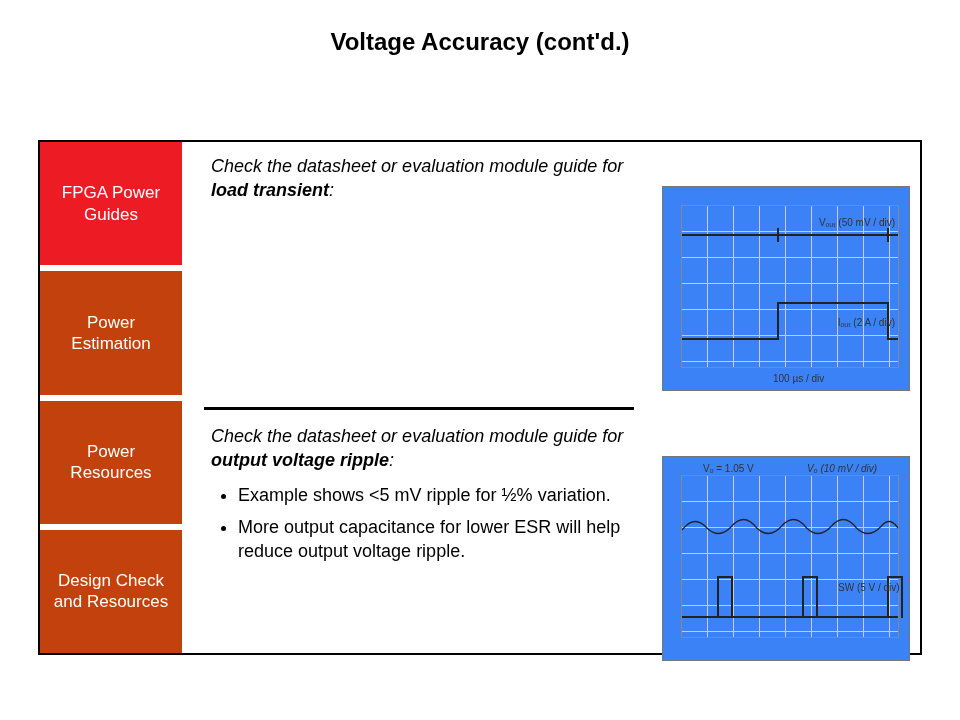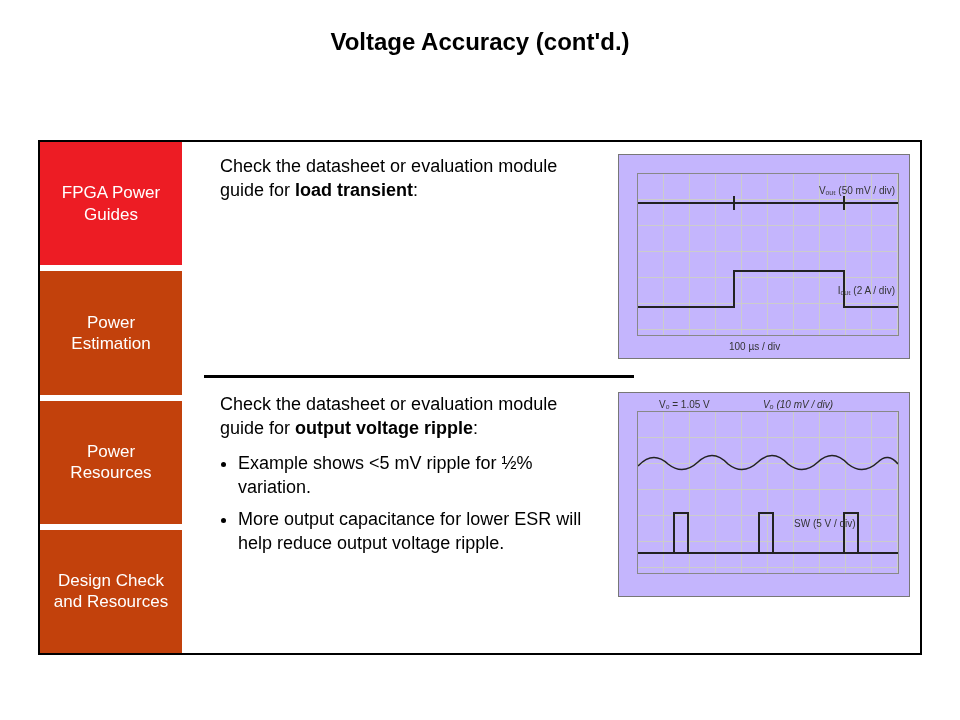--- a/index.html
+++ b/index.html
@@ -72,39 +72,41 @@
   .section {
     display: flex;
     gap: 12px;
   }
   .section-text {
     flex: 1;
     font-size: 18px;
     line-height: 1.35;
   }
   .section-text .intro {
-    margin: 0 0 10px 16px;
+    margin: 0 0 10px 7px;
+    font-style: italic;
   }
   .section-text ul {
     margin: 0;
     padding-left: 34px;
   }
   .section-text li {
     margin-bottom: 8px;
   }
   .scope {
-    width: 292px;
+    width: 248px;
     height: 205px;
     border: 1px solid #777;
-    background: #c4b5fd;
+    background: #3b82f6;
     box-sizing: border-box;
     position: relative;
     font-size: 9px;
     color: #555;
     flex-shrink: 0;
+    margin-top: 32px;
   }
   .scope .grid {
     position: absolute;
     left: 18px; right: 10px; top: 18px; bottom: 22px;
     border: 1px solid #888;
     background:
       repeating-linear-gradient(to right, transparent 0, transparent 25px, #ccc 25px, #ccc 26px),
       repeating-linear-gradient(to bottom, transparent 0, transparent 25px, #ccc 25px, #ccc 26px);
   }
   .divider {

